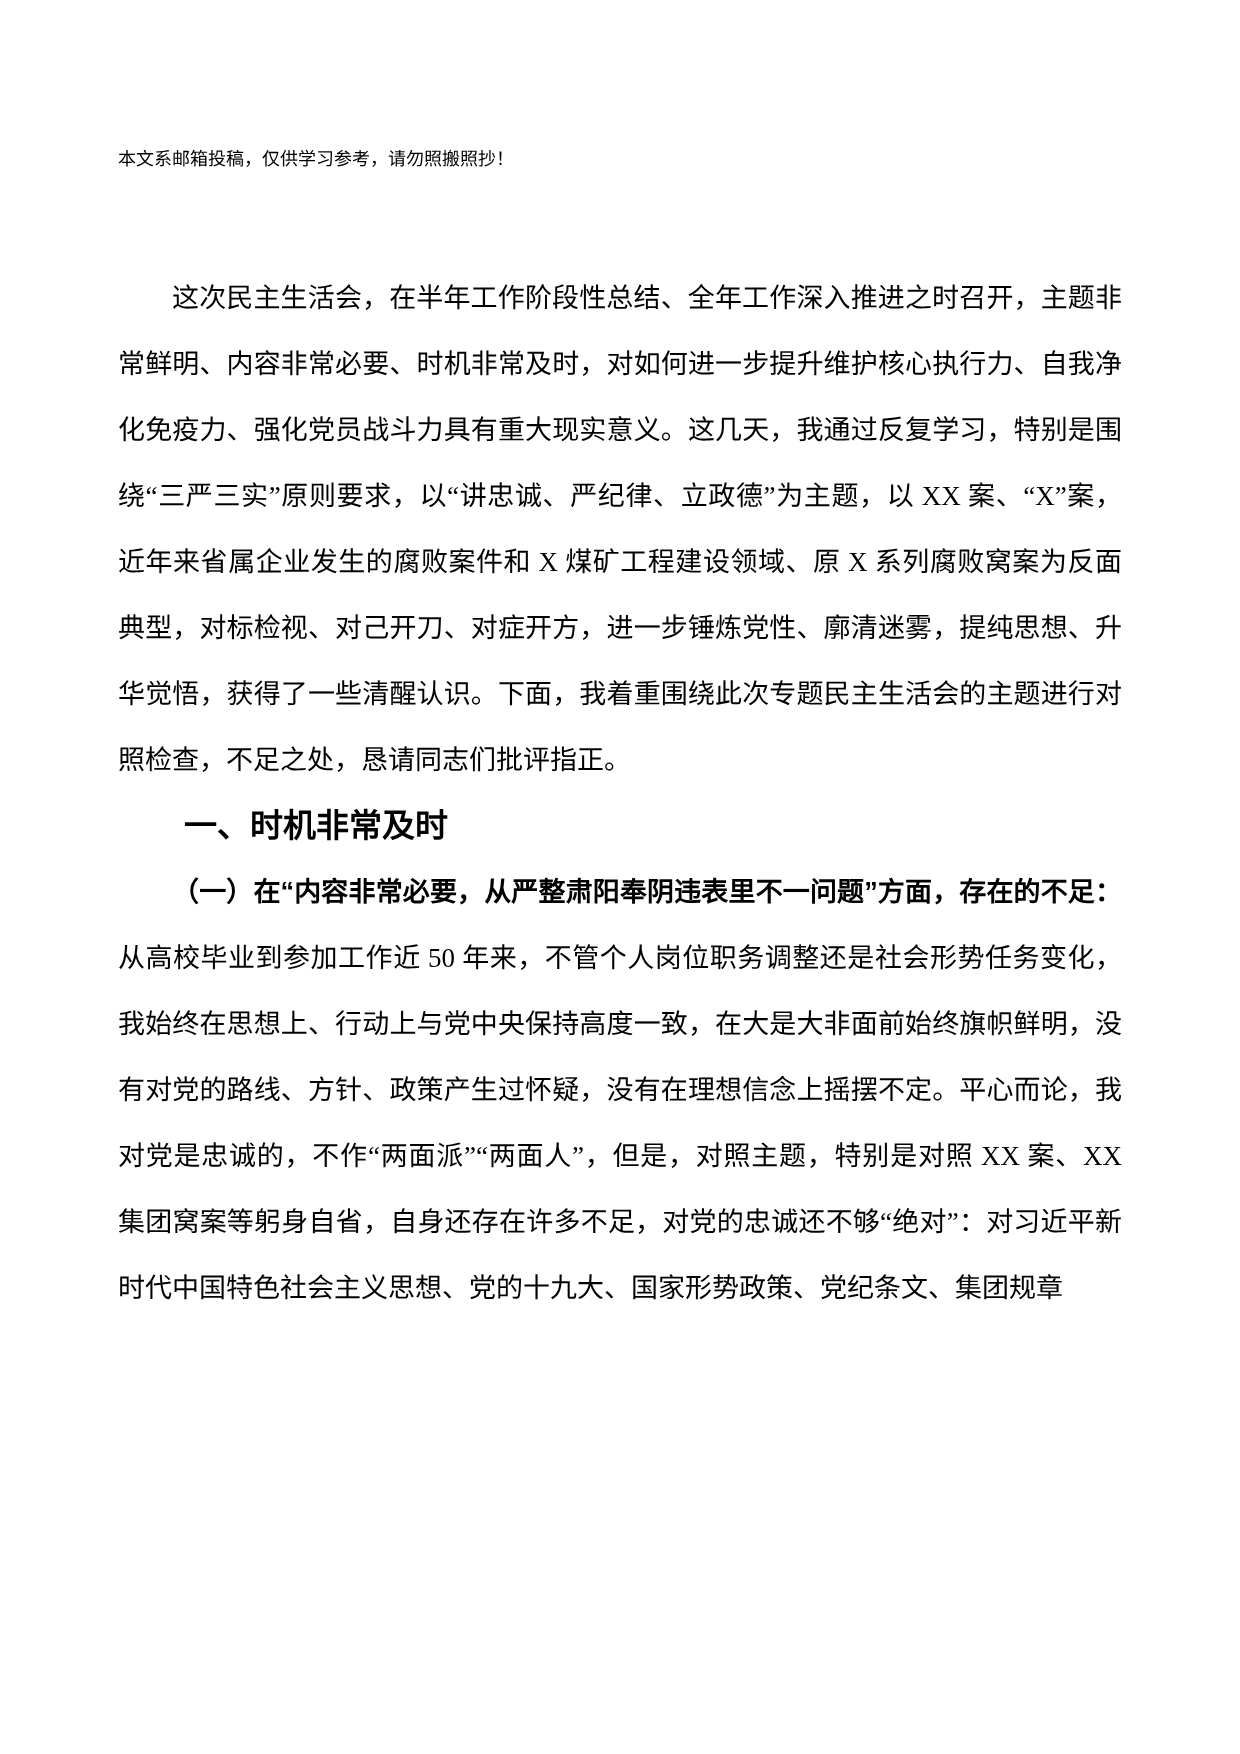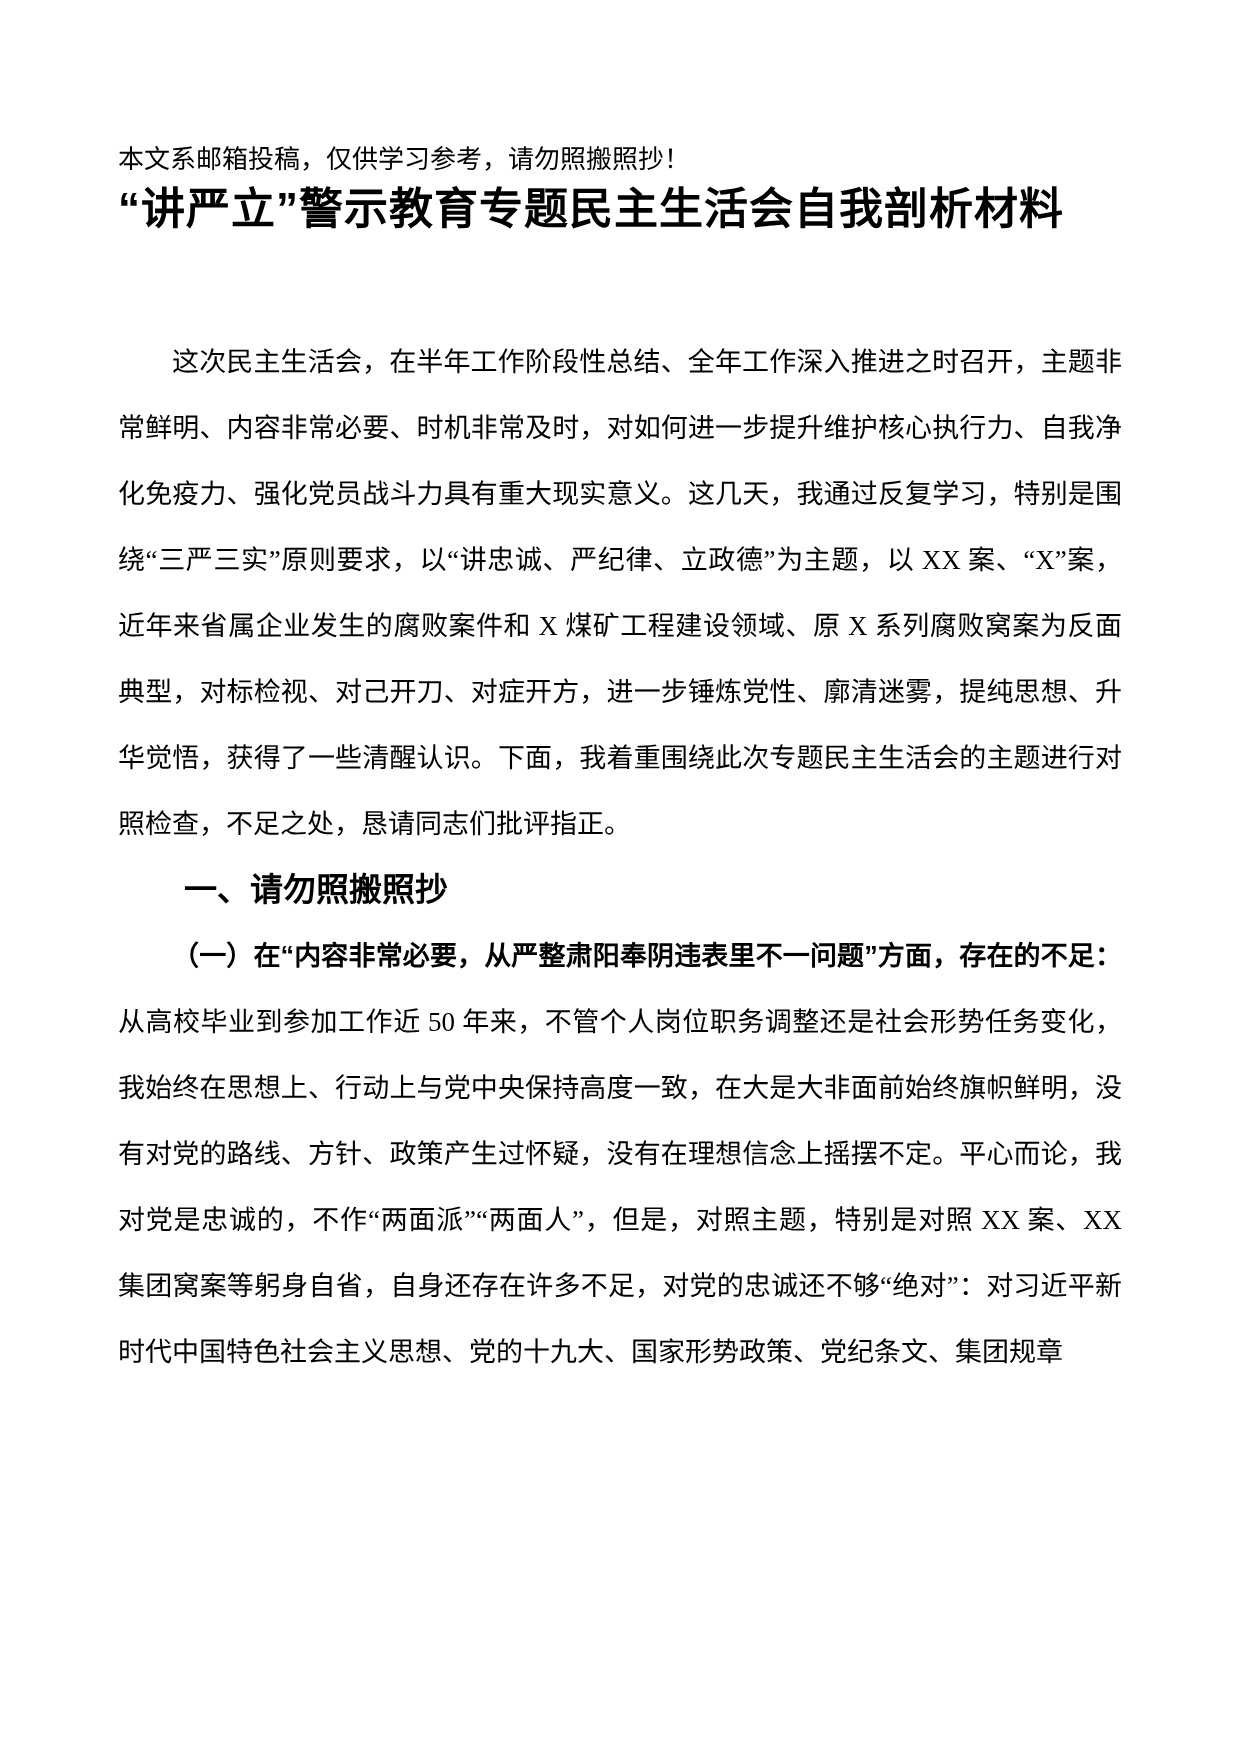--- a/index.html
+++ b/index.html
@@ -12,21 +12,21 @@
     width: 1240px;
     height: 1754px;
     box-sizing: border-box;
     padding: 145px 118px 0 118px;
     background: #ffffff;
     color: #000000;
     overflow: hidden;
   }
   .disclaimer {
     font-family: "Liberation Sans", "DejaVu Sans", sans-serif;
-    font-size: 26px;
+    font-size: 18px;
     line-height: 28px;
     font-weight: 400;
   }
   .doc-title {
     font-family: "Liberation Sans", "DejaVu Sans", sans-serif;
     font-weight: 700;
     font-size: 44px;
     line-height: 56px;
     margin-top: 8px;
     letter-spacing: 1px;
@@ -55,20 +55,19 @@
     font-family: "Liberation Sans", "DejaVu Sans", sans-serif;
     font-weight: 700;
   }
 </style>
 </head>
 <body>
 
 <div class="page">
   <div class="disclaimer">本文系邮箱投稿，仅供学习参考，请勿照搬照抄！</div>
 
-  <div class="doc-title">“讲严立”警示教育专题民主生活会自我剖析材料</div>
 
   <p class="para intro">这次民主生活会，在半年工作阶段性总结、全年工作深入推进之时召开，主题非常鲜明、内容非常必要、时机非常及时，对如何进一步提升维护核心执行力、自我净化免疫力、强化党员战斗力具有重大现实意义。这几天，我通过反复学习，特别是围绕“三严三实”原则要求，以“讲忠诚、严纪律、立政德”为主题，以 XX 案、“X”案，近年来省属企业发生的腐败案件和 X 煤矿工程建设领域、原 X 系列腐败窝案为反面典型，对标检视、对己开刀、对症开方，进一步锤炼党性、廓清迷雾，提纯思想、升华觉悟，获得了一些清醒认识。下面，我着重围绕此次专题民主生活会的主题进行对照检查，不足之处，恳请同志们批评指正。</p>
 
-  <h2 class="section-heading">一、请勿照搬照抄</h2>
+  <h2 class="section-heading">一、时机非常及时</h2>
 
   <p class="para"><b class="lead">（一）在“内容非常必要，从严整肃阳奉阴违表里不一问题”方面，存在的不足：</b><span>从高校毕业到参加工作近 50 年来，不管个人岗位职务调整还是社会形势任务变化，我始终在思想上、行动上与党中央保持高度一致，在大是大非面前始终旗帜鲜明，没有对党的路线、方针、政策产生过怀疑，没有在理想信念上摇摆不定。平心而论，我对党是忠诚的，不作“两面派”“两面人”，但是，对照主题，特别是对照 XX 案、XX 集团窝案等躬身自省，自身还存在许多不足，对党的忠诚还不够“绝对”：对习近平新时代中国特色社会主义思想、党的十九大、国家形势政策、党纪条文、集团规章</span></p>
 </div>
 
 </body></html>

